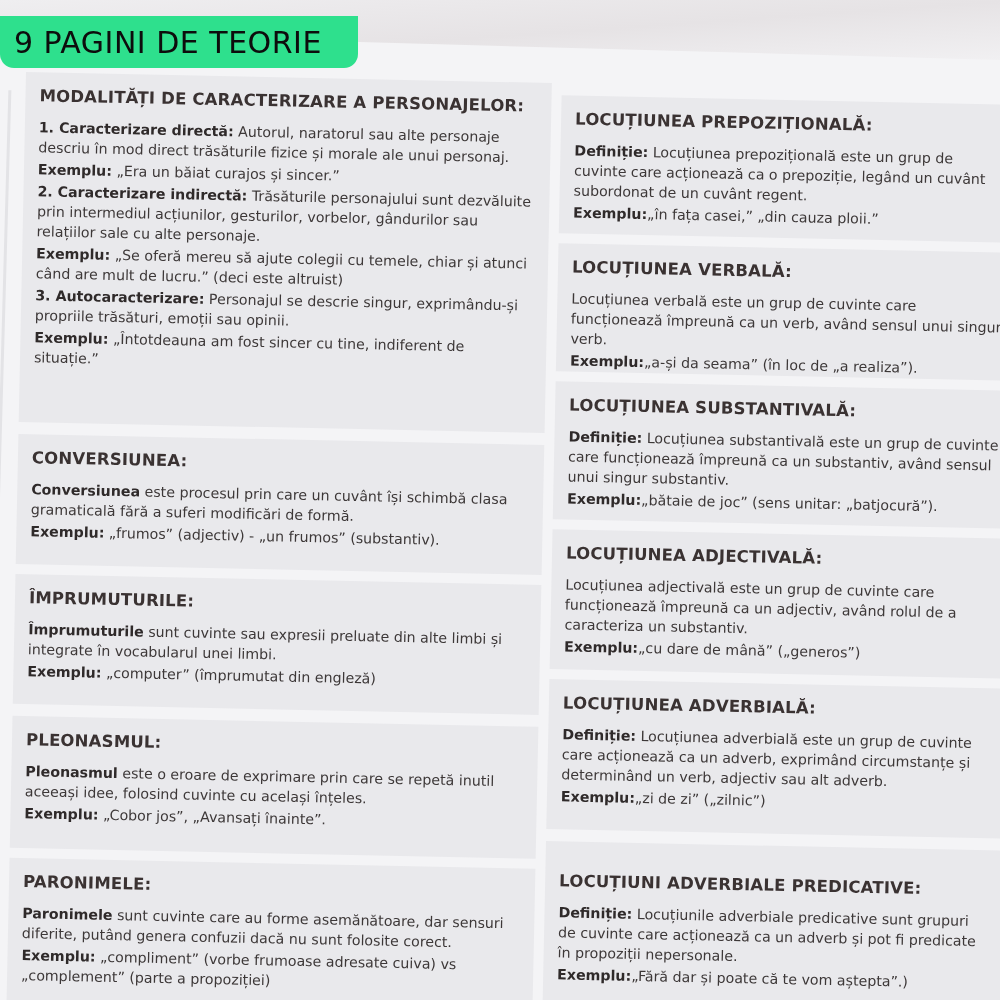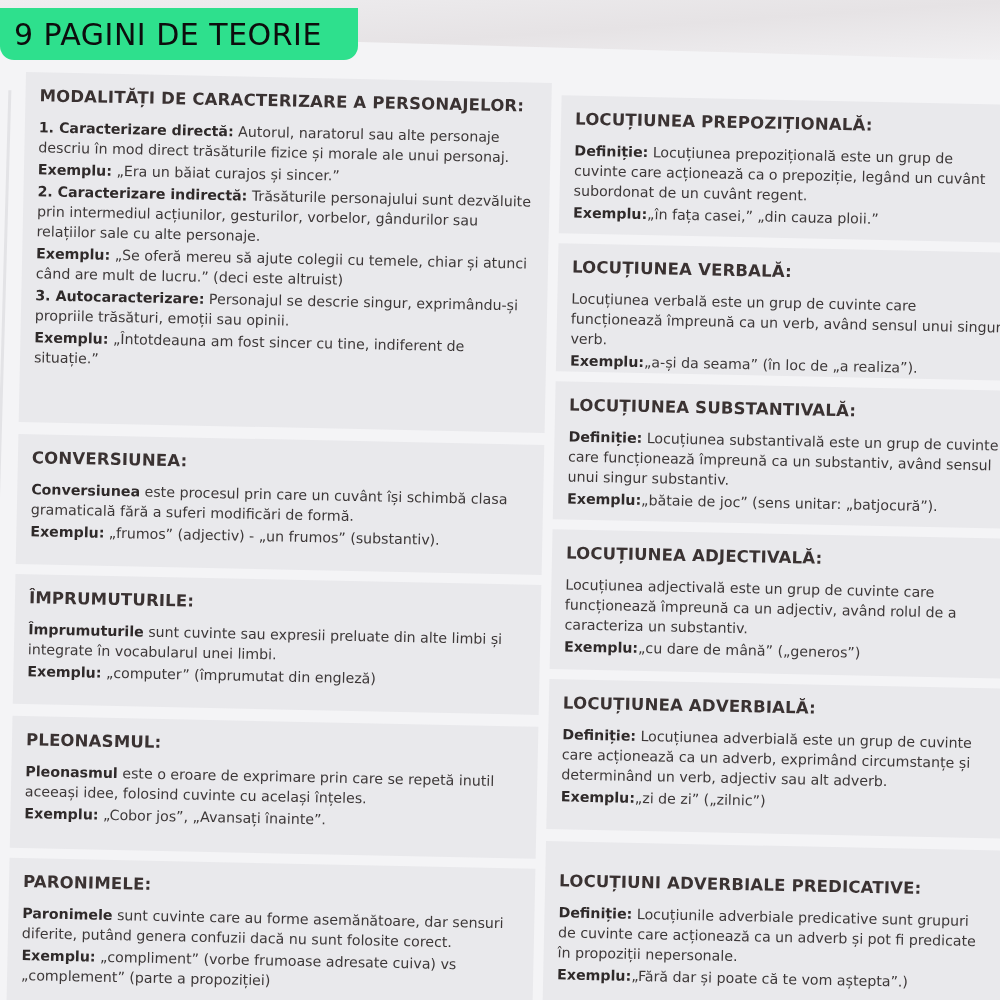--- a/index.html
+++ b/index.html
@@ -15,21 +15,21 @@
     .page {
       position: absolute; left: 0; top: 32px; width: 1040px; height: 1000px;
       background: #f4f4f6;
       transform: rotate(1.6deg); transform-origin: 0 0;
     }
     .page-edge {
       position: absolute; left: 10px; top: 58px; width: 3px; height: 950px;
       background: #e3e3e6;
     }
     .badge {
-      position: absolute; left: 0; top: 8px; width: 358px; height: 52px;
+      position: absolute; left: 0; top: 16px; width: 358px; height: 52px;
       background: #2ee08d; border-radius: 0 0 14px 14px;
       display: flex; align-items: center; padding-left: 14px; box-sizing: border-box;
       z-index: 5;
     }
     .badge span {
       font-family: "DejaVu Sans", sans-serif; font-size: 30px; color: #0d0d0d;
       letter-spacing: 0.5px;
     }
     .content {
       position: absolute; left: 26px; top: 72px; width: 1000px; height: 960px;

